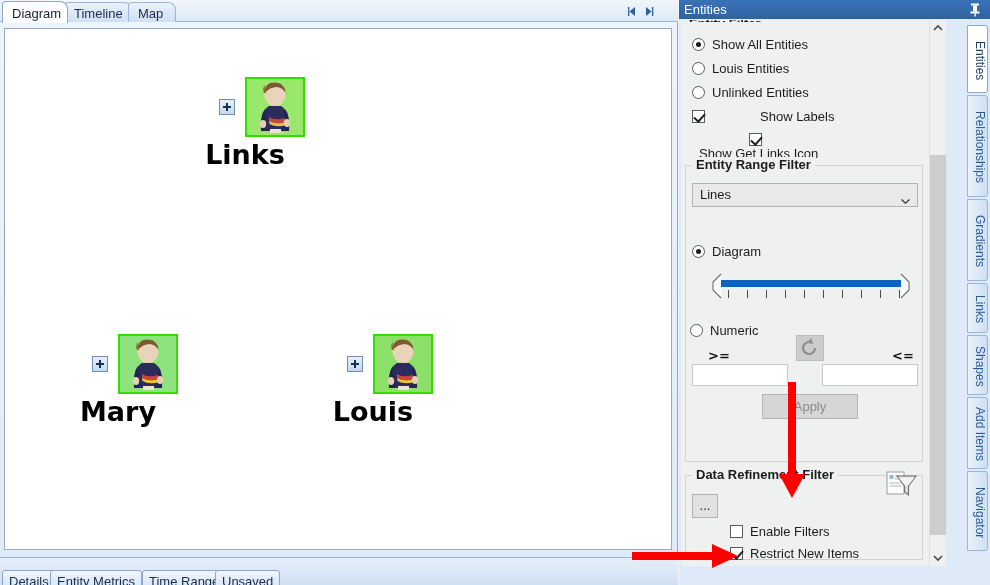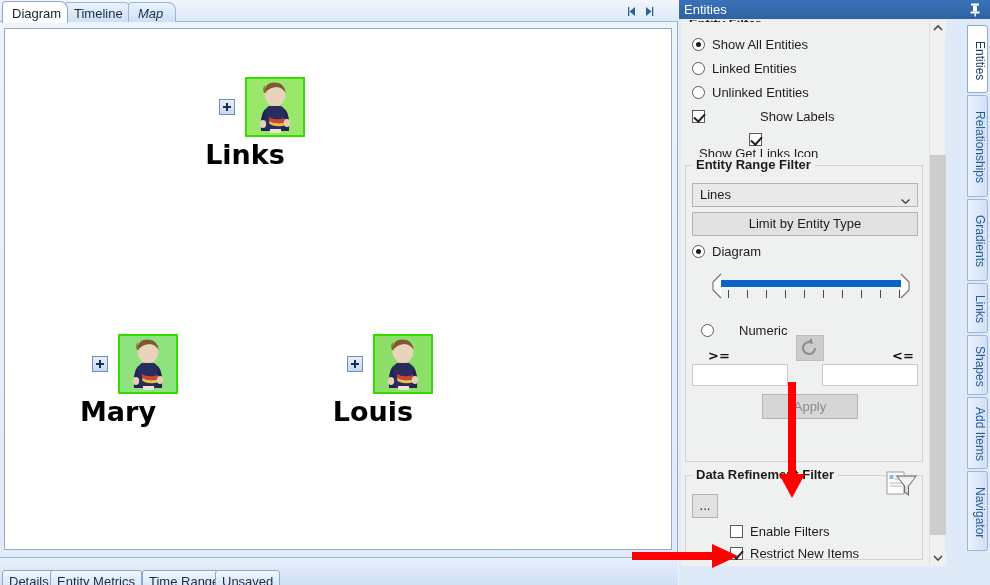--- a/index.html
+++ b/index.html
@@ -51,21 +51,21 @@
     background: #ffffff;
     border-color: #8ca8cc;
     color: #17202e;
     z-index: 4;
     top: 1px;
     height: 22px;
     line-height: 19px;
   }
   #tab-diagram  { left: 2px;  width: 66px; }
   #tab-timeline { left: 64px; width: 68px; }
-  #tab-map      { left: 128px;width: 48px; font-style: italic; }
+  #tab-map      { left: 128px;width: 48px; }
 
   #tabnav {
     position: absolute; right: 18px; top: 4px;
     width: 34px; height: 15px;
   }
   .navarrow {
     position: absolute; top: 0;
     width: 14px; height: 15px;
     cursor: default;
   }
@@ -500,21 +500,21 @@
     <div id="panel-content">
 
       <div class="clipped-title" style="left:8px; top:-4px; width:120px;">Entity Filter</div>
 
       <div class="row" style="left:11px; top:17px;">
         <span class="radio checked"></span>
         <span class="ctl-label">Show All Entities</span>
       </div>
       <div class="row" style="left:11px; top:41px;">
         <span class="radio"></span>
-        <span class="ctl-label">Linked Entities</span>
+        <span class="ctl-label">Louis Entities</span>
       </div>
       <div class="row" style="left:11px; top:65px;">
         <span class="radio"></span>
         <span class="ctl-label">Unlinked Entities</span>
       </div>
       <div class="row" style="left:11px; top:89px;gap:48px;">
         <span class="checkbox checked"></span>
         <span class="ctl-label">Show Labels</span>
       </div>
       <div class="row" style="left:11px; top:113px;flex-direction:column;">
@@ -527,21 +527,20 @@
 
         <div class="combo" style="left:6px; top:17px; width:226px; height:24px;">
           <span>Lines</span>
           <span class="chev">
             <svg width="9" height="5" viewBox="0 0 9 5">
               <polyline points="0.5,0.5 4.5,4.2 8.5,0.5" fill="none" stroke="#3a3a3a" stroke-width="1.3"></polyline>
             </svg>
           </span>
         </div>
 
-        <div class="btn" style="left:6px; top:46px; width:226px; height:24px; line-height:22px;">Limit by Entity Type</div>
 
         <div class="row" style="left:6px; top:78px;">
           <span class="radio checked"></span>
           <span class="ctl-label">Diagram</span>
         </div>
 
         <div id="slider-wrap" style="left:22px; top:107px; width:206px; height:28px;">
           <div id="slider-track"></div>
           <div class="sl-handle" id="sl-left">
             <svg width="12" height="26" viewBox="0 0 12 26">
@@ -560,21 +559,21 @@
               <span style="left:57px;"></span>
             <span style="left:76px;"></span>
               <span style="left:95px;"></span>
             <span style="left:114px;"></span>
               <span style="left:133px;"></span>
             <span style="left:152px;"></span>
               <span style="left:171px;"></span>
           </div>
         </div>
 
-        <div class="row" style="left:15px; top:157px;gap:18px;">
+        <div class="row" style="left:4px; top:157px;">
           <span class="radio"></span>
           <span class="ctl-label">Numeric</span>
         </div>
 
         <div class="cmp-label" style="left:22px; top:182px;">&gt;=</div>
         <div class="cmp-label" style="left:206px; top:182px;">&lt;=</div>
 
         <div id="refresh-btn" style="left:110px; top:169px; width:28px; height:26px;">
           <svg width="26" height="24" viewBox="0 0 26 24">
             <path d="M18 12 a6 6 0 1 1 -3.2 -5.3" fill="none" stroke="#8e8e8e" stroke-width="2.2"></path>

